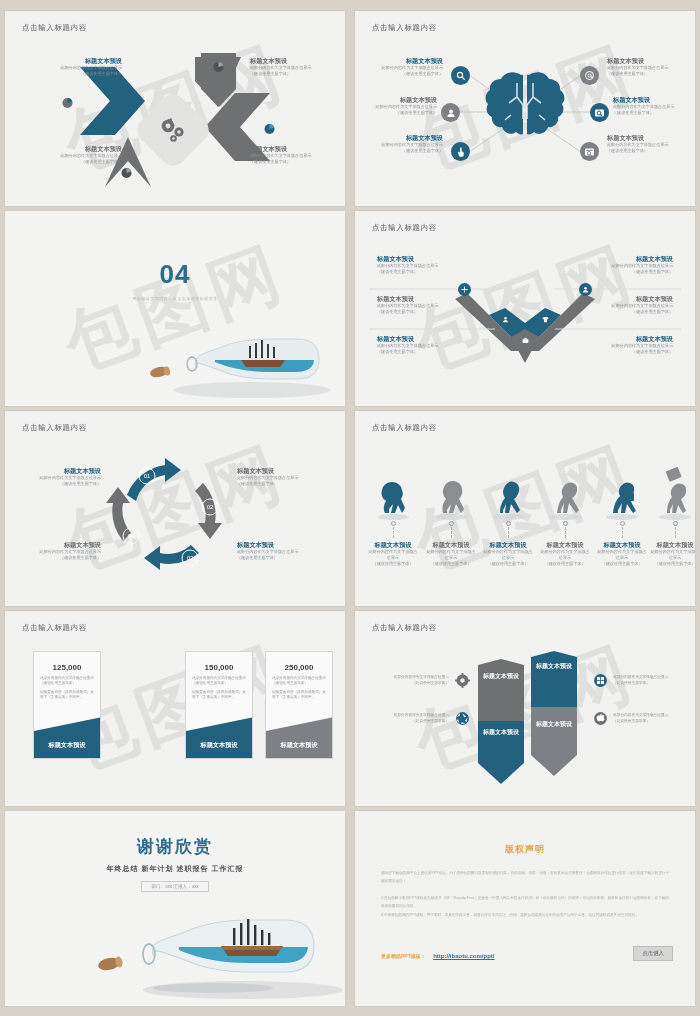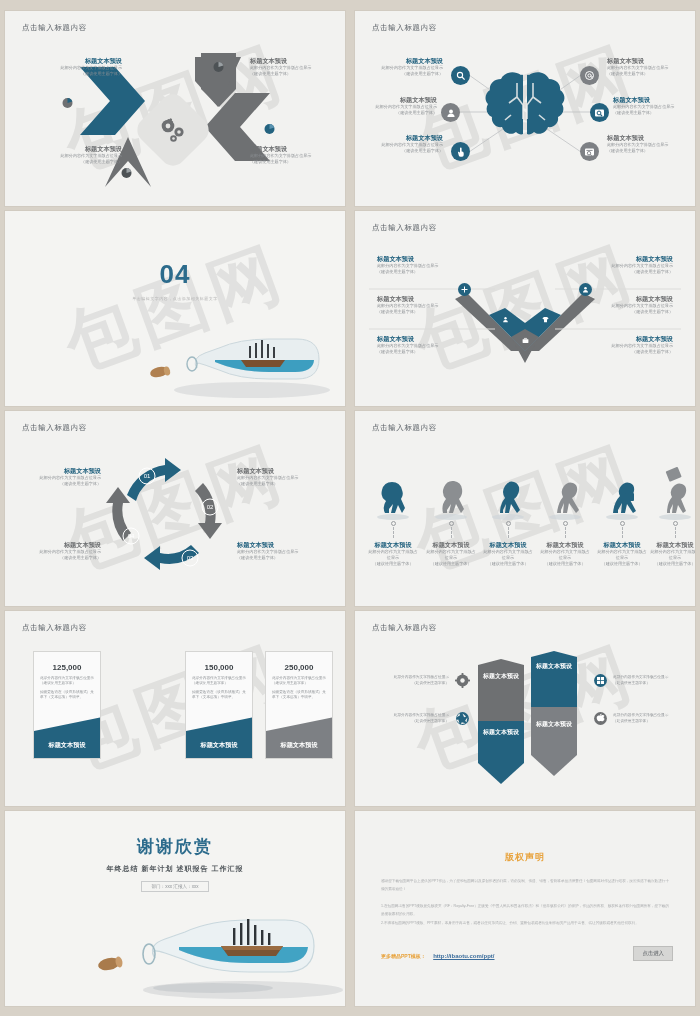--- a/index.html
+++ b/index.html
@@ -80,21 +80,21 @@
           background: #fafafa; border: 1px solid #d5d5d3; overflow: hidden; }
   .card .num { font-size: 8px; color: #3d4348; font-weight: bold; margin: 11px 0 4px 0; text-align:center;}
   .card .cb { font-size: 3.6px; color: #8b8f93; line-height: 1.5; padding: 0 6px; }
   .card .foot { position:absolute; left:0; bottom:0; width:100%; height:41px; }
   .card .foot .lbl { position:absolute; left:0; bottom:8px; width:100%; text-align:center;
                      font-size:6.2px;font-weight:bold;color:#fff; }
   .banlbl { font-size:6px; color:#fff; font-weight:bold; text-align:center; line-height:1.3;}
   .s8t { position:absolute; width:76px; font-size:3.7px; color:#8b8f93; line-height:1.5; }
 
   
-  .cp-title { text-align:center; color:#e8a33d; font-weight:bold; font-size:9px; margin-top:40px; letter-spacing:1px;}
+  .cp-title { text-align:center; color:#e8a33d; font-weight:bold; font-size:9px; margin-top:32px; letter-spacing:1px;}
   .cp-body { margin: 14px 26px 0 26px; font-size:3.6px; color:#a8aaac; line-height:2.1; text-align:justify;}
   .cp-link-row { position:absolute; left:26px; right:22px; bottom:44px; display:flex;
                  align-items:center; justify-content:space-between;}
   .cp-more { font-size:5px; color:#e8a33d; font-weight:bold; }
   .cp-url  { font-size:6px; color:#3b6d9c; font-weight:bold; text-decoration:underline; margin-left:3px;}
   .cp-btn  { background:#d6d6d4; border:1px solid #bdbdbb; color:#4a4f54;
              font-size:5.4px; padding:3px 8px; }
 </style>
 </head>
 <body>

